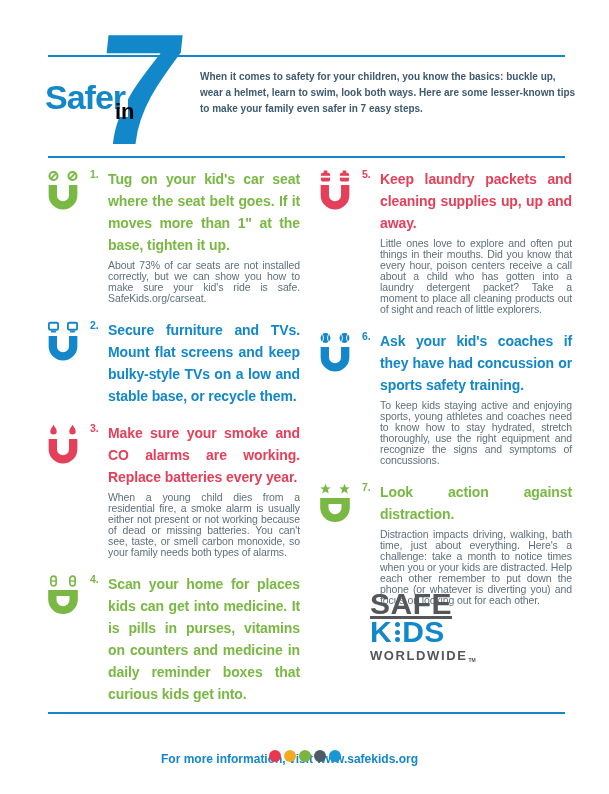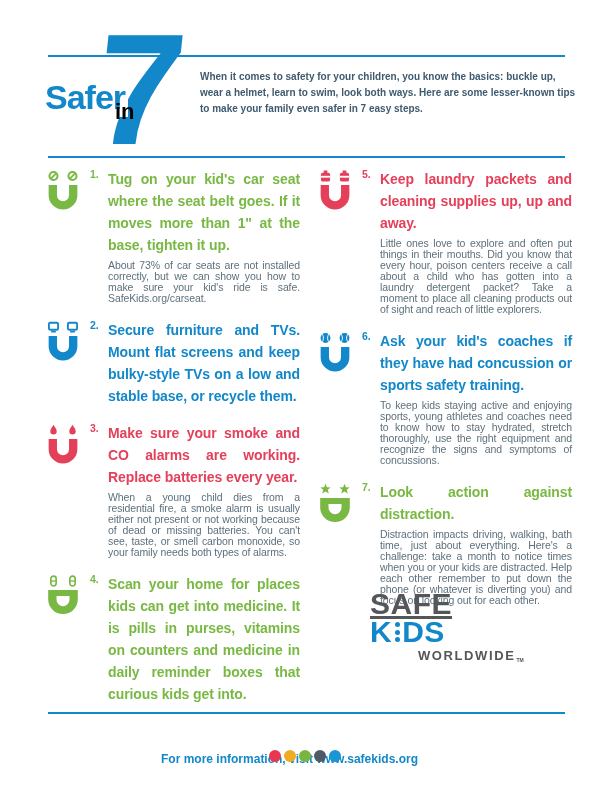--- a/index.html
+++ b/index.html
@@ -46,21 +46,21 @@
   .c-red   { color:#e5405a; }
 
   
   .logo { position:absolute; left:370px; top:590px; }
   .logo-safe { font-size:30px; font-weight:bold; letter-spacing:0.5px; color:#55565a; line-height:28px;text-decoration:underline; }
   .logo-kids { display:flex; align-items:center; color:#1287c9; font-size:30px; font-weight:bold;
                letter-spacing:0.5px; line-height:28px; }
   .logo-dots { display:inline-flex; flex-direction:column; gap:2.5px; margin:0 2.5px; }
   .logo-dots i { width:5px; height:5px; border-radius:50%; background:#1287c9; }
   .logo-world { display:flex; align-items:flex-end; color:#55565a; margin-top:2px; }
-  .logo-world .w { font-size:13px; font-weight:bold; letter-spacing:1.6px;margin-left:48px; }
+  .logo-world .w { font-size:13px; font-weight:bold; letter-spacing:1.6px; }
   .logo-world .tm { font-size:5px; font-weight:bold; margin-left:1px; }
 
   
   .footer-info { position:absolute; left:0; top:752px; width:579px; text-align:center;
                  font-size:12px; font-weight:bold; color:#1287c9; }
   .footer-dots { position:absolute; left:0; top:750px; width:609px; display:flex;
                  justify-content:center; gap:3px; }
   .footer-dots i { width:12px; height:12px; border-radius:50%; display:block; }
 </style>
 </head>

